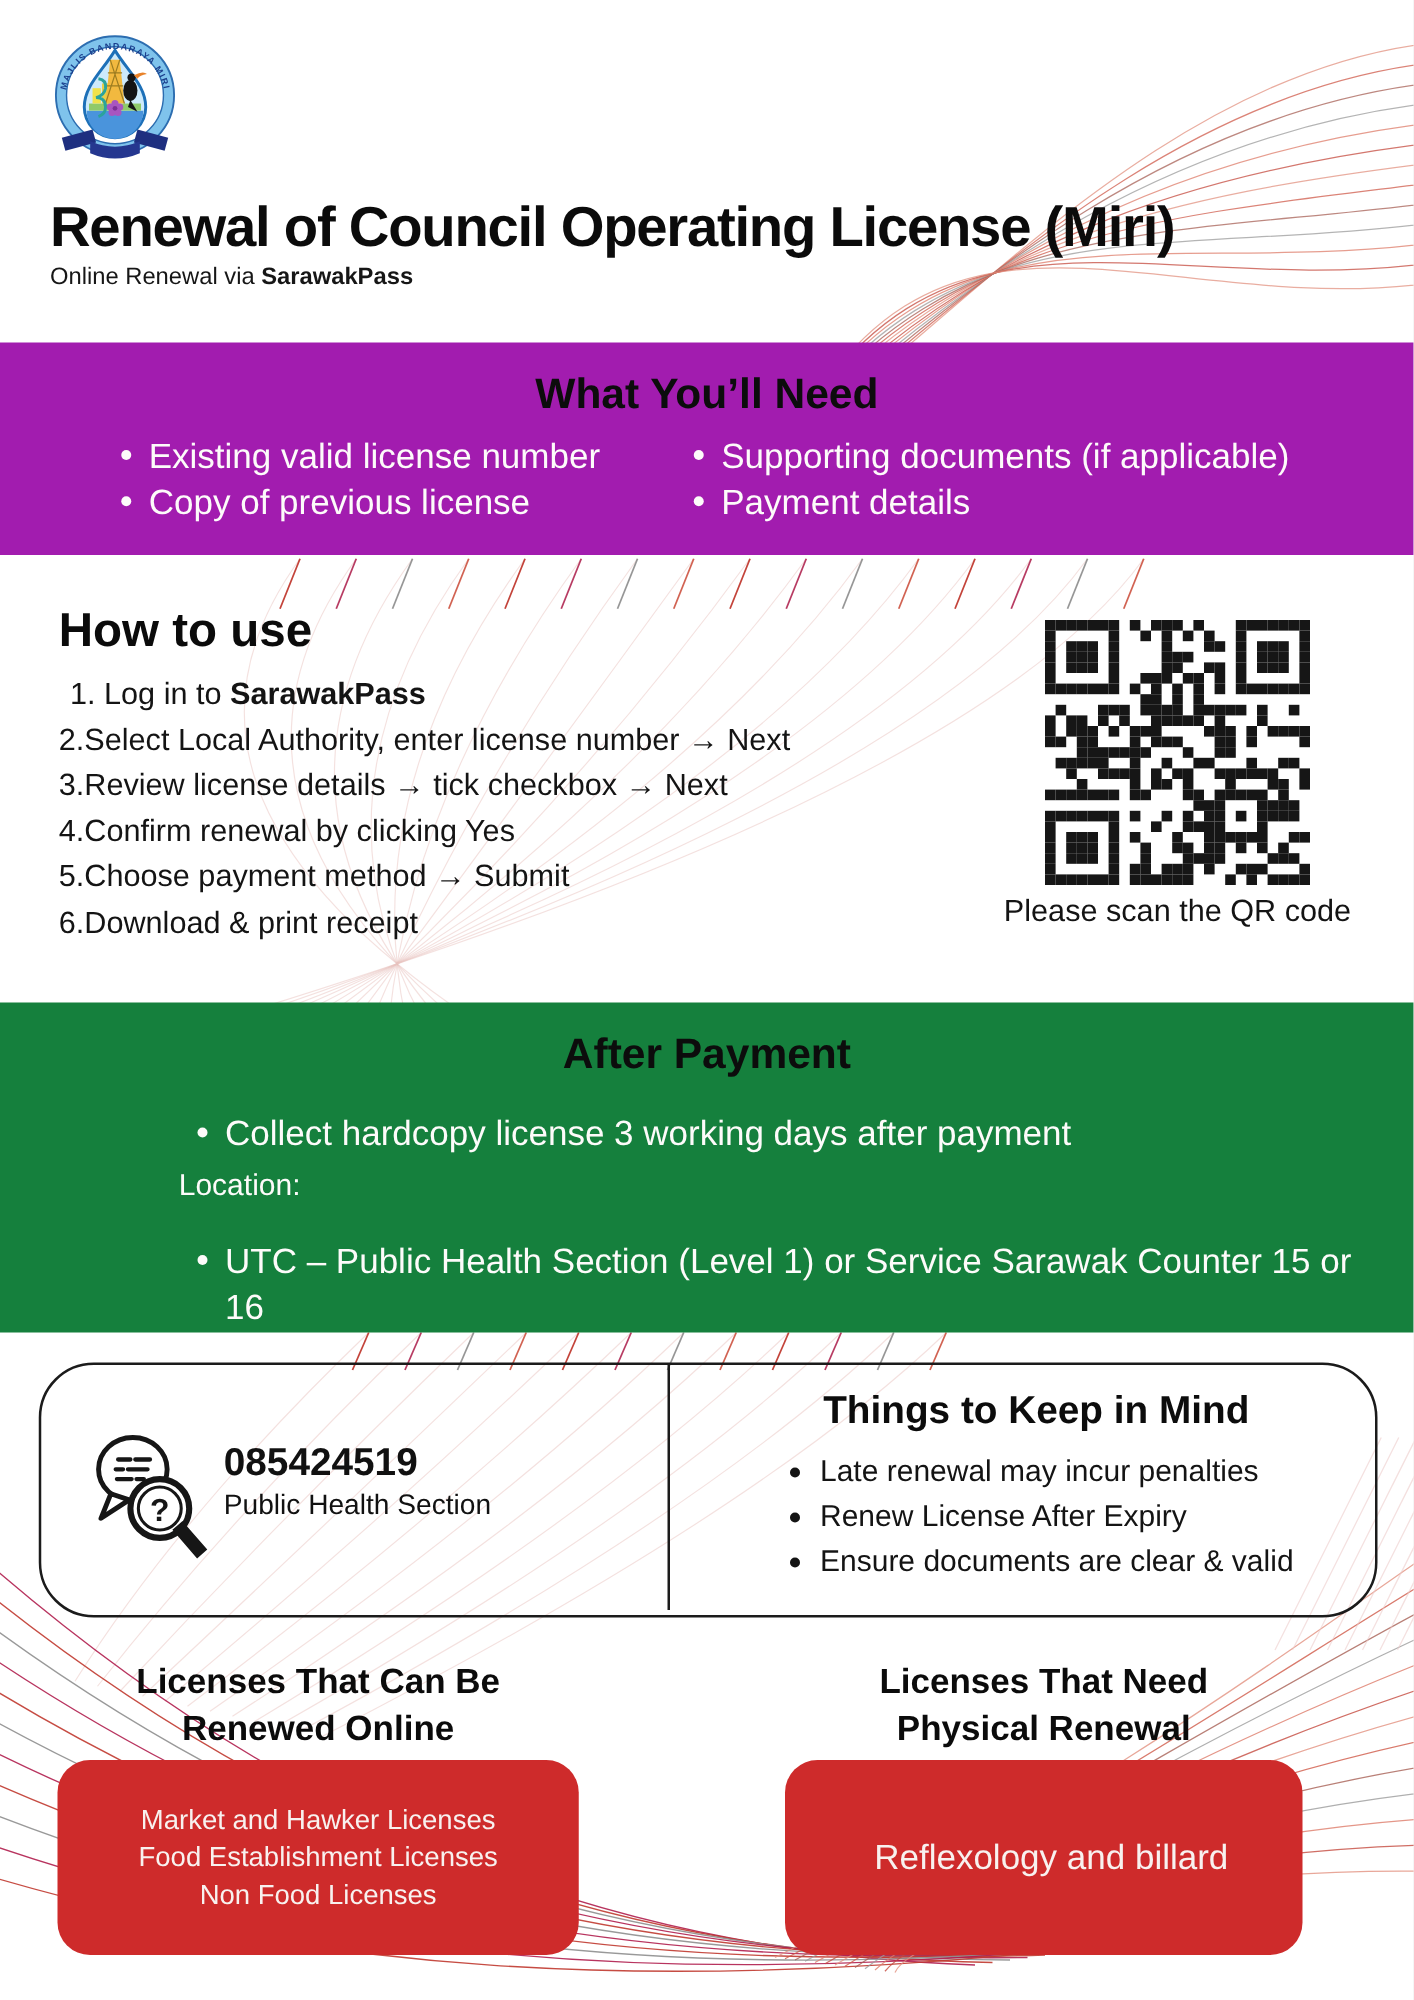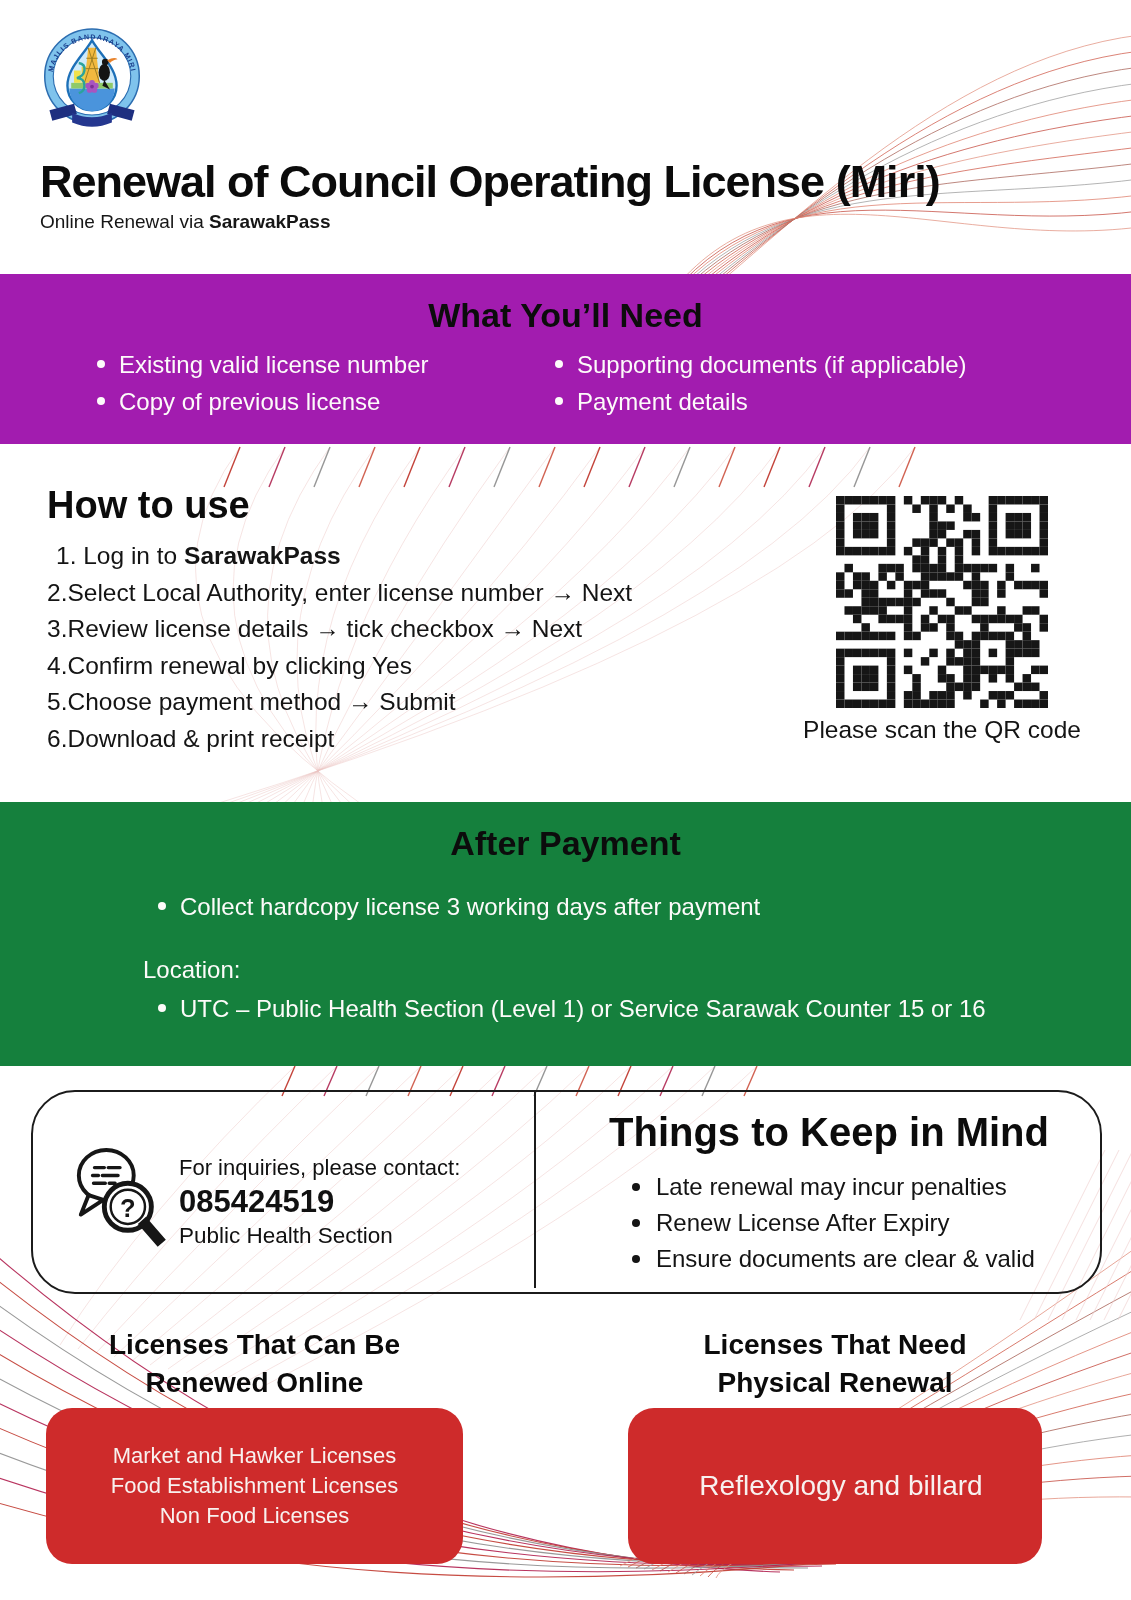--- a/index.html
+++ b/index.html
@@ -14,26 +14,26 @@
   .subtitle{left:40px;top:211px;font-size:19px;color:#161616;}
   .subtitle b{font-weight:800;}
 
   
   .banner{left:0;width:1131px;background:#d23329;color:#fdfbfa;}
   .banner1{top:274px;height:170px;}
   .banner2{top:802px;height:264px;}
   .banner-title{position:absolute;left:0;width:100%;text-align:center;font-size:34px;font-weight:800;color:#0c0c0c;}
   .b1-title{top:22px;} .b2-title{top:22px;}
   ul.dotlist{list-style:none;margin:0;padding:0;}
-  ul.dotlist li{position:relative;padding-left:28px;font-size:24px;line-height:37px;}
+  ul.dotlist li{position:relative;padding-left:28px;font-size:28px;line-height:37px;}
   ul.dotlist li .dot{position:absolute;left:6px;top:14px;width:8px;height:8px;border-radius:50%;background:#fdfbfa;}
   .b1-left{position:absolute;left:91px;top:72px;width:440px;}
   .b1-right{position:absolute;left:549px;top:72px;width:540px;}
   .ap-b1{position:absolute;left:152px;top:86px;width:900px;}
-  .ap-loc{position:absolute;left:143px;top:154px;font-size:24px;}
+  .ap-loc{position:absolute;left:143px;top:133px;font-size:24px;}
   .ap-b2{position:absolute;left:152px;top:188px;width:950px;}
   .ap-b2 li,.ap-b1 li{font-size:23.5px;}
 
   
   .howto-title{left:47px;top:484px;font-size:38px;font-weight:800;color:#0b0b0b;}
   .steps{left:47px;top:538px;list-style:none;margin:0;padding:0;font-size:24.5px;}
   .steps li{line-height:36.6px;color:#141414;}
   .steps li:first-child{padding-left:9px;}
   .steps b{font-weight:800;}
 
@@ -44,21 +44,21 @@
 
   
   .card{left:31px;top:1090px;width:1067px;height:200px;border:2px solid #1b1b1b;border-radius:44px;background:transparent;}
   .card-divider{position:absolute;left:501px;top:0;width:2px;height:196px;background:#1b1b1b;}
   .inq-icon{position:absolute;left:38px;top:50px;width:98px;height:110px;}
   .contact-text{position:absolute;left:146px;top:60px;}
   .contact-l1{font-size:22px;line-height:32px;}
   .contact-phone{font-size:31px;font-weight:800;line-height:36px;}
   .contact-l3{font-size:22.5px;line-height:32px;}
   .things{position:absolute;left:503px;top:0;width:562px;height:196px;}
-  .things-title{margin-top:18px;text-align:center;font-size:40px;font-weight:800;color:#0c0c0c;padding-left:24px;}
+  .things-title{margin-top:18px;text-align:center;font-size:31px;font-weight:800;color:#0c0c0c;padding-left:24px;}
   .things ul{list-style:none;margin:14px 0 0 0;padding:0 0 0 92px;}
   .things li{position:relative;padding-left:28px;font-size:24px;line-height:36px;color:#141414;}
   .things li .dot{position:absolute;left:4px;top:14px;width:8px;height:8px;border-radius:50%;background:#141414;}
 
   
   .col-head{position:absolute;text-align:center;font-size:28px;font-weight:800;line-height:38px;color:#0b0b0b;z-index:1;}
   .head-left{left:46px;top:1326px;width:417px;}
   .head-right{left:628px;top:1326px;width:414px;}
   .redbox{position:absolute;background:#ce2b2b;border-radius:26px;color:#f8f1ef;display:flex;
           flex-direction:column;justify-content:center;text-align:center;z-index:1;}
@@ -585,21 +585,20 @@
         <path d="M24 26 h10 M38 26 h12"></path>
         <path d="M22 34 h6 M32 34 h16"></path>
         <path d="M23 42 h12 M39 42 h6"></path>
       </g>
       <circle cx="58" cy="66" r="24" fill="#fff" stroke="#161616" stroke-width="5"></circle>
       <circle cx="58" cy="66" r="17.5" fill="none" stroke="#161616" stroke-width="2.5"></circle>
       <text x="58" y="76" text-anchor="middle" font-size="26" font-weight="bold" fill="#161616">?</text>
       <line x1="76" y1="84" x2="89" y2="99" stroke="#161616" stroke-width="11" stroke-linecap="square"></line>
     </svg>
     <div class="contact-text">
-      <div class="contact-l1">For inquiries, please contact:</div>
       <div class="contact-phone">085424519</div>
       <div class="contact-l3">Public Health Section</div>
     </div>
     <div class="card-divider"></div>
     <div class="things">
       <div class="things-title">Things to Keep in Mind</div>
       <ul>
         <li><span class="dot"></span><span>Late renewal may incur penalties</span></li>
         <li><span class="dot"></span><span>Renew License After Expiry</span></li>
         <li><span class="dot"></span><span>Ensure documents are clear &amp; valid</span></li>

